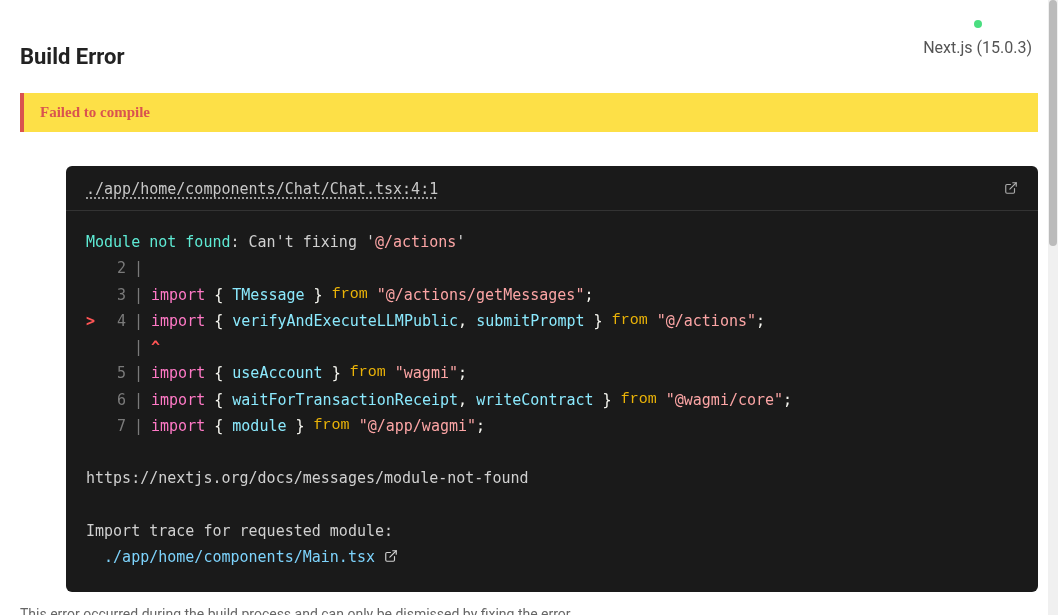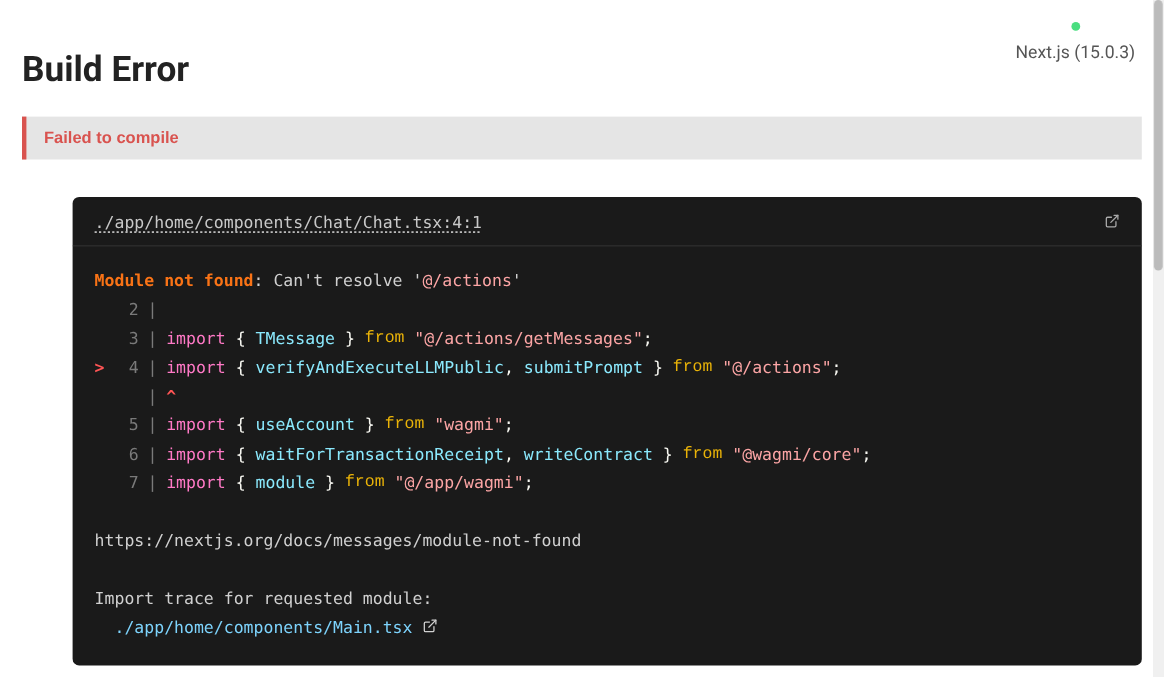--- a/index.html
+++ b/index.html
@@ -30,32 +30,32 @@
   width: 8px;
   height: 8px;
   background: #4ade80;
   border-radius: 50%;
 }
 .version-text {
   color: #555;
   font-size: 16px;
 }
 .page-title {
-  font-size: 32px;
+  font-size: 22px;
   font-weight: 700;
   color: #222;
   margin-top: 24px;
   margin-bottom: 24px;
 }
 .error-banner {
-  background: #e5e5e5;
+  background: #fde047;
   border-left: 4px solid #d9534f;
   padding: 11px 16px;
   margin-bottom: 34px;
-  font-family: Liberation Sans, sans-serif;
+  font-family: Liberation Serif, serif;
   font-size: 15px;
   font-weight: 700;
   color: #d9534f;
 }
 .code-block {
   background: #1a1a1a;
   color: #d0d0d0;
   border-radius: 6px;
   overflow: hidden;
   font-family: ui-monospace, SFMono-Regular, Menlo, Monaco, Consolas, monospace;
@@ -99,21 +99,21 @@
   text-align: left;
   color: #ff5555;
   font-weight: 700;
   flex-shrink: 0;
 }
 .pipe {
   color: #7a7a7a;
   margin: 0 8px;
   flex-shrink: 0;
 }
-.tok-red { color: #f97316; font-weight: 700; }
+.tok-red { color: #5eead4; font-weight: 400; }
 .tok-kw { color: #ff79c6; }
 .tok-brace { color: #f8f8f2; }
 .tok-ident { color: #8be9fd; }
 .tok-from { color: #eab308; font-family: Liberation Mono, monospace; }
 .tok-str { color: #fca5a5; }
 .tok-punc { color: #f8f8f2; }
 .tok-caret { color: #ff5555; font-weight: 700; }
 .tok-plain { color: #d0d0d0; }
 .trace-link {
   color: #7dd3fc;
@@ -164,21 +164,21 @@
       <span class="open-icon">
         <svg class="ext-svg" viewBox="0 0 24 24" fill="none" stroke="currentColor" stroke-width="2" stroke-linecap="round" stroke-linejoin="round">
             <path d="M18 13v6a2 2 0 0 1-2 2H5a2 2 0 0 1-2-2V8a2 2 0 0 1 2-2h6"></path>
             <polyline points="15 3 21 3 21 9"></polyline>
             <line x1="10" y1="14" x2="21" y2="3"></line>
           </svg>
       </span>
     </div>
     <div class="code-body">
 
-      <div class="code-line"><span class="tok-red">Module not found</span><span class="tok-plain">: Can't resolve '</span><span class="tok-str">@/actions</span><span class="tok-plain">'</span></div>
+      <div class="code-line"><span class="tok-red">Module not found</span><span class="tok-plain">: Can't fixing '</span><span class="tok-str">@/actions</span><span class="tok-plain">'</span></div>
 
       <div class="code-line"><span class="gutter-marker"></span><span class="gutter">2</span><span class="pipe">|</span></div>
 
       <div class="code-line"><span class="gutter-marker"></span><span class="gutter">3</span><span class="pipe">|</span><span class="tok-kw">import</span><span class="tok-brace"> { </span><span class="tok-ident">TMessage</span><span class="tok-brace"> } </span><span class="tok-from">from</span><span> </span><span class="tok-str">"@/actions/getMessages"</span><span class="tok-punc">;</span></div>
 
       <div class="code-line"><span class="gutter-marker">&gt;</span><span class="gutter">4</span><span class="pipe">|</span><span class="tok-kw">import</span><span class="tok-brace"> { </span><span class="tok-ident">verifyAndExecuteLLMPublic</span><span class="tok-punc">, </span><span class="tok-ident">submitPrompt</span><span class="tok-brace"> } </span><span class="tok-from">from</span><span> </span><span class="tok-str">"@/actions"</span><span class="tok-punc">;</span></div>
 
       <div class="code-line"><span class="gutter-marker"></span><span class="gutter"></span><span class="pipe">|</span><span class="tok-caret">^</span></div>
 
       <div class="code-line"><span class="gutter-marker"></span><span class="gutter">5</span><span class="pipe">|</span><span class="tok-kw">import</span><span class="tok-brace"> { </span><span class="tok-ident">useAccount</span><span class="tok-brace"> } </span><span class="tok-from">from</span><span> </span><span class="tok-str">"wagmi"</span><span class="tok-punc">;</span></div>

